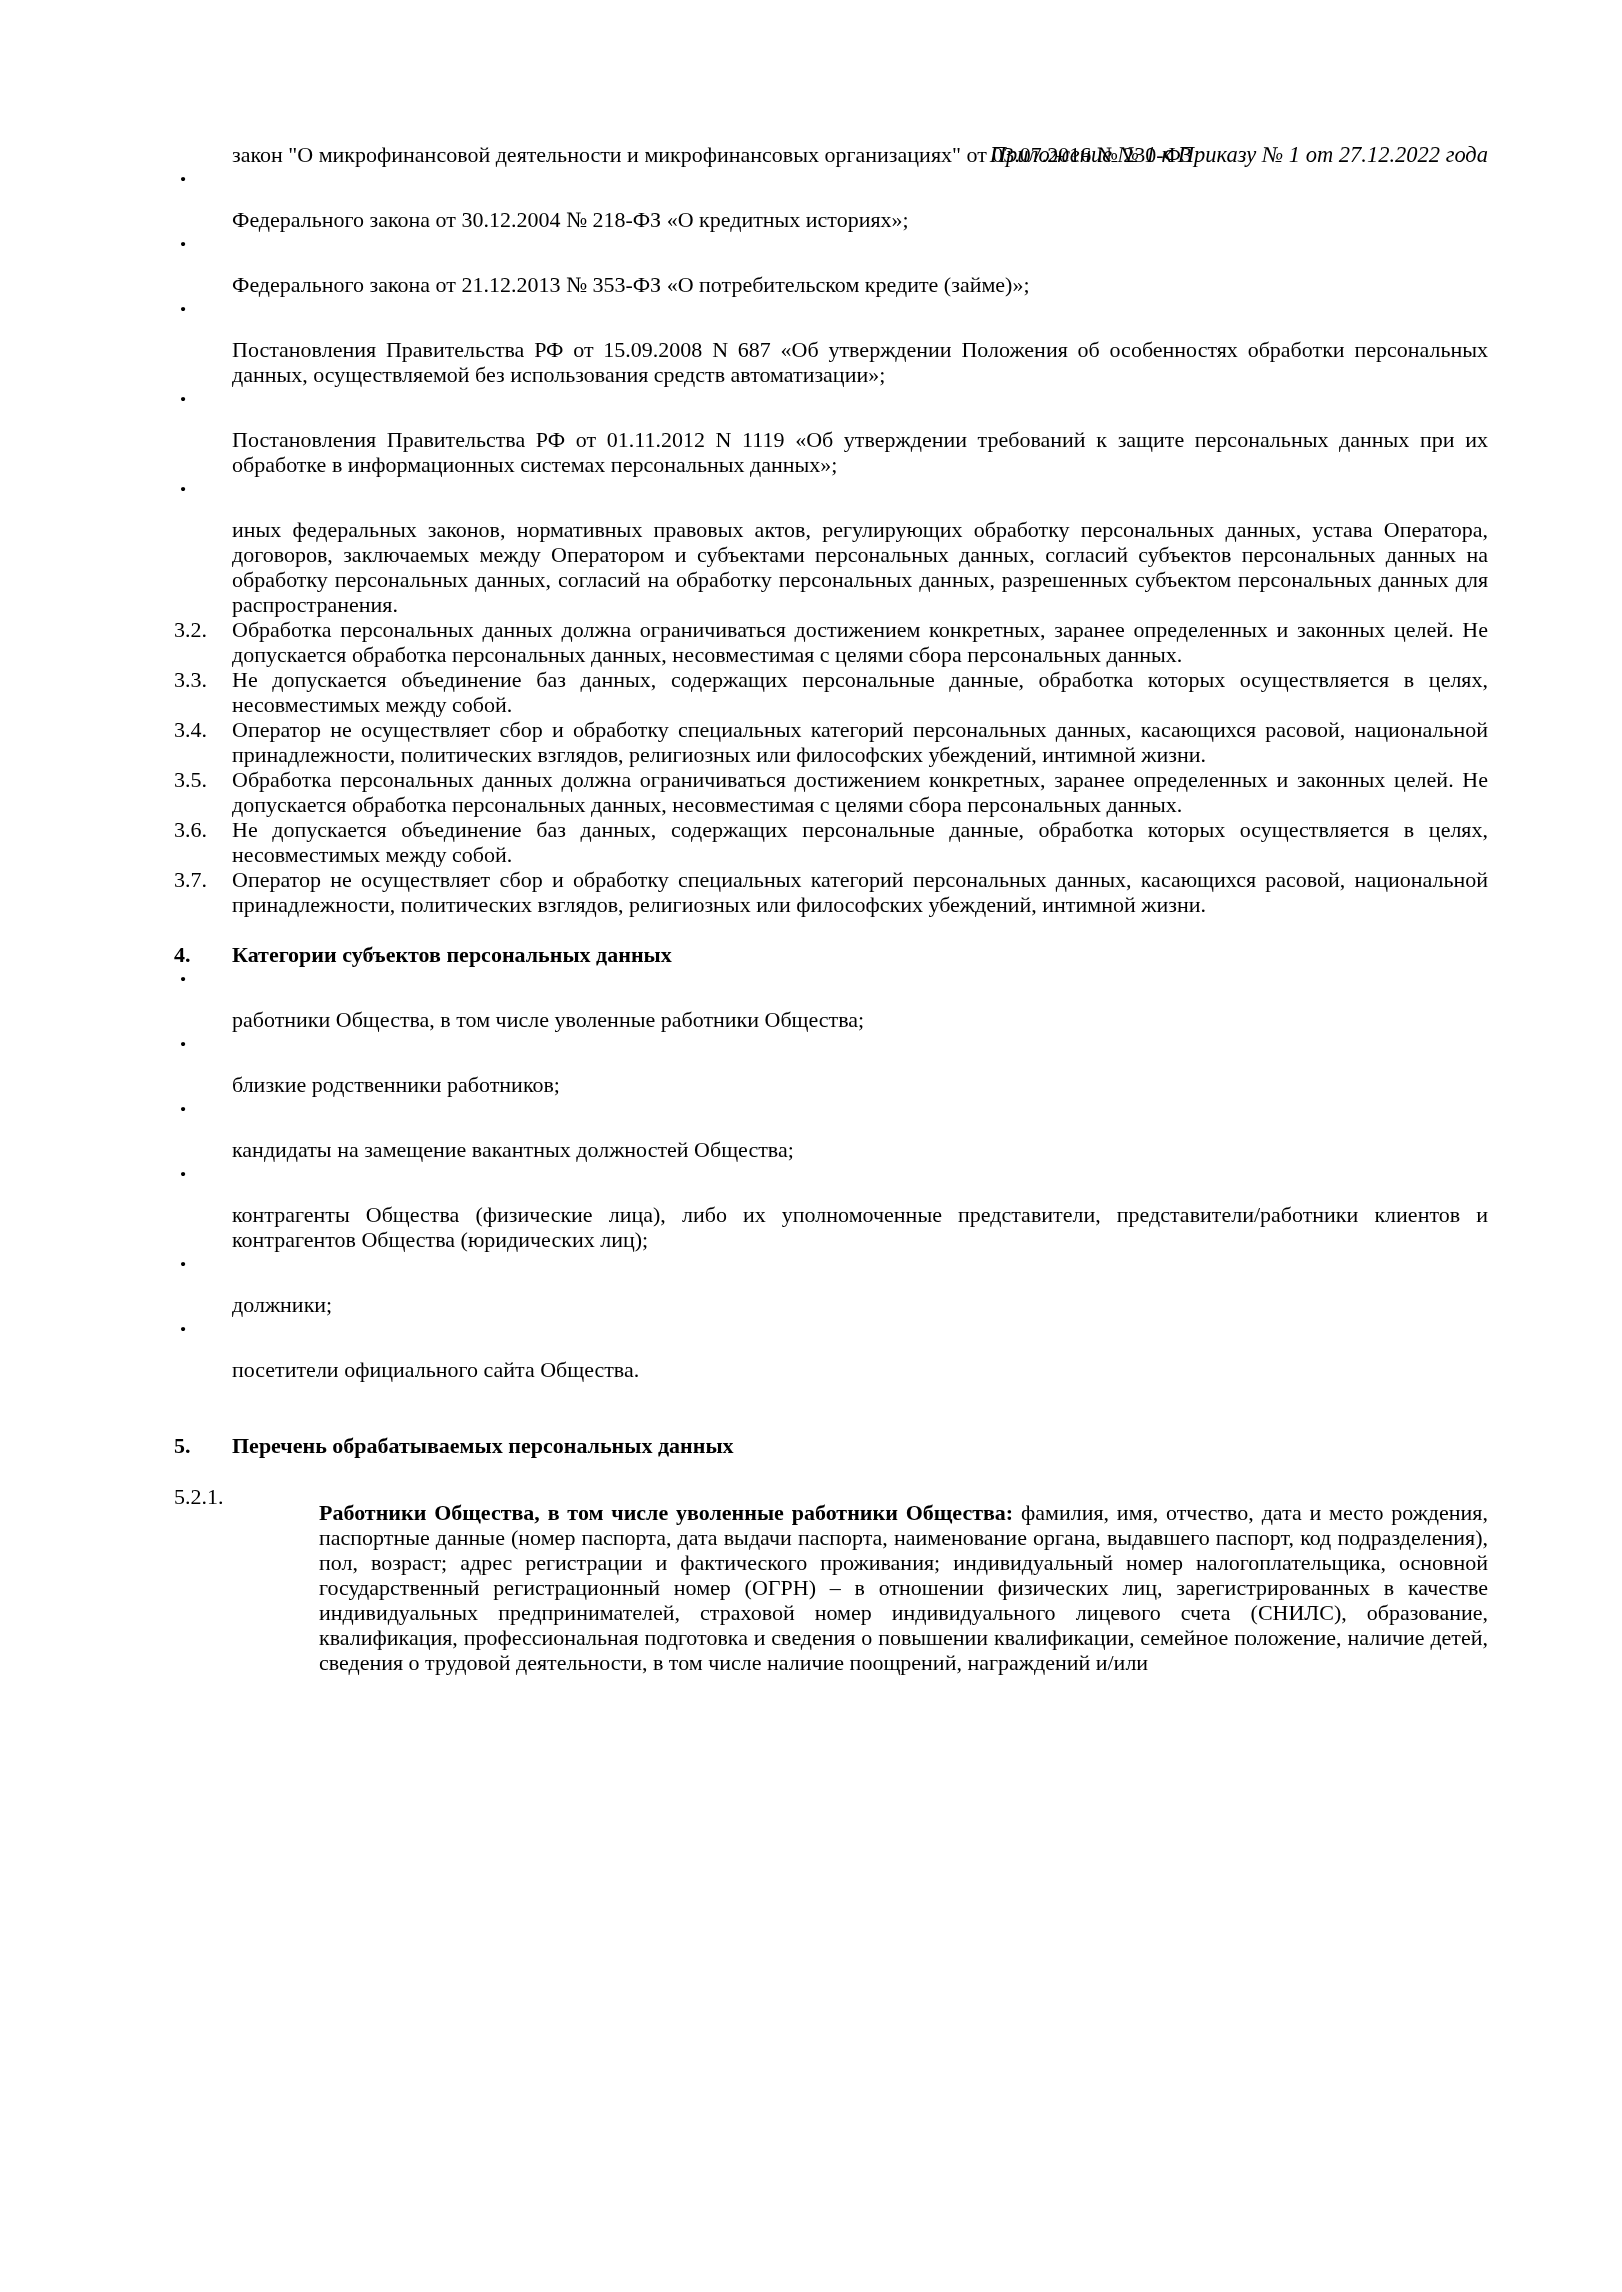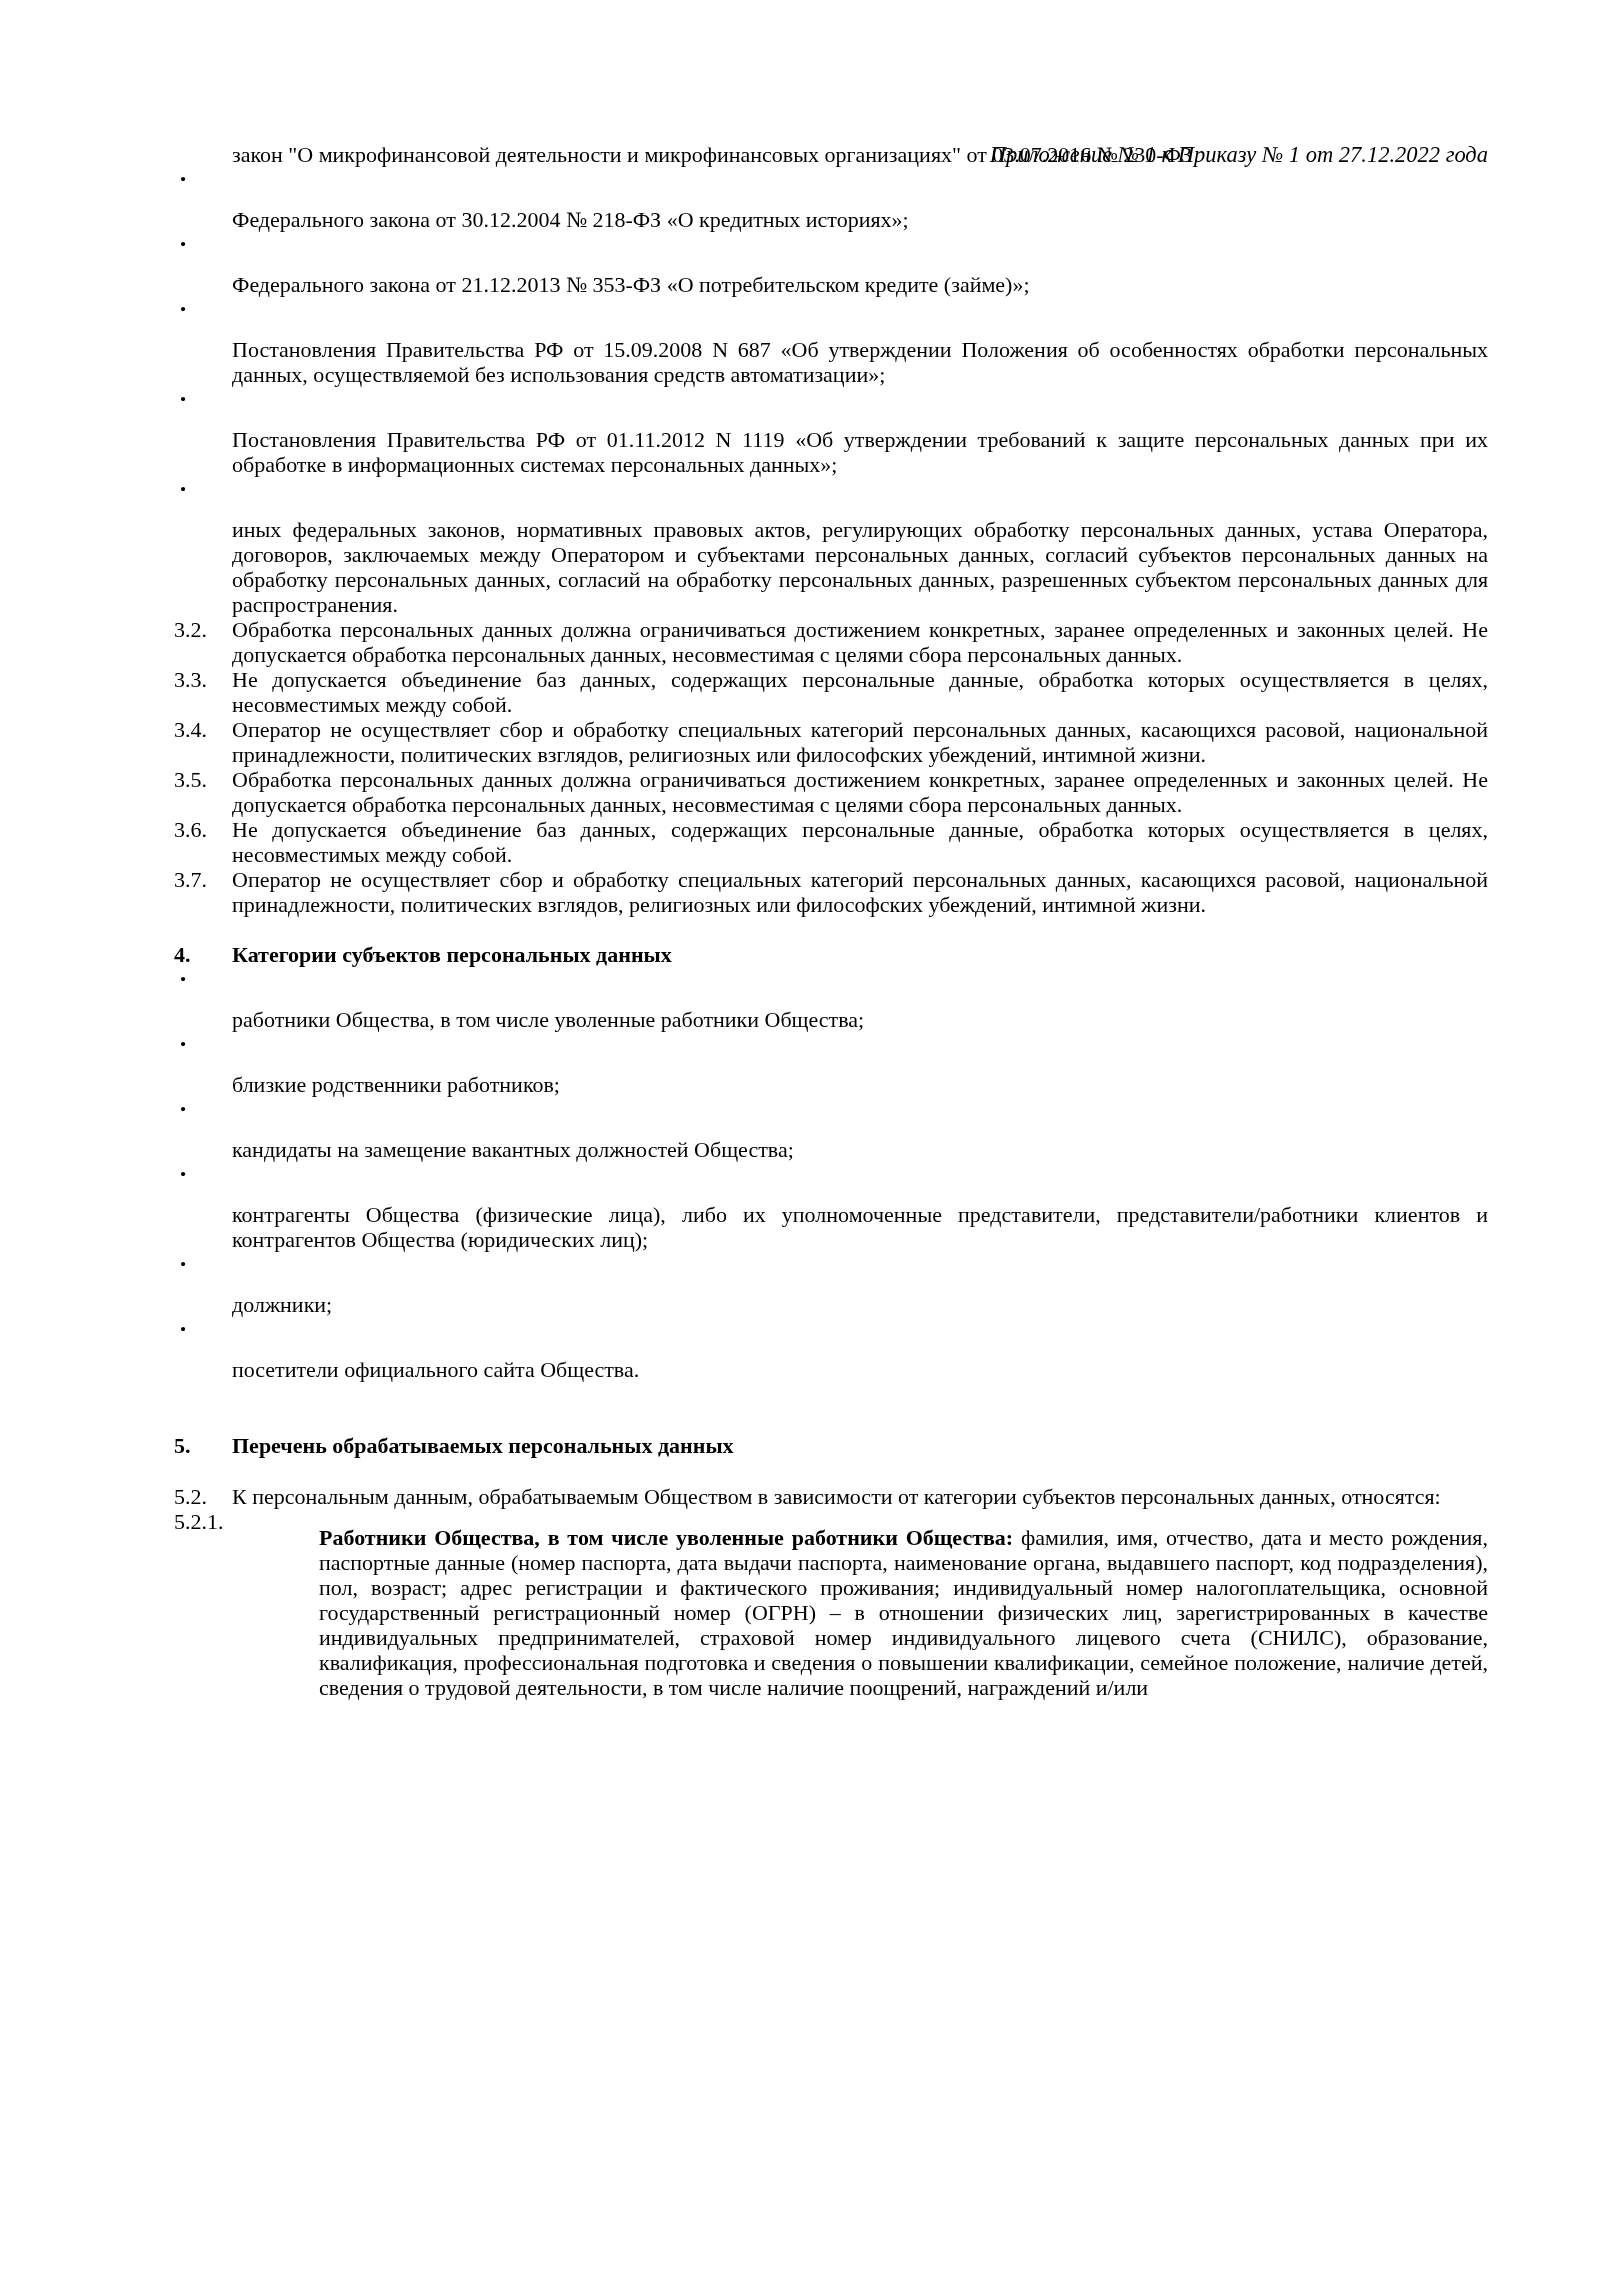--- a/index.html
+++ b/index.html
@@ -127,24 +127,20 @@
     <div class="gap2"></div>
 
     <div class="head">
         <span class="n">5.</span>
         <span>Перечень обрабатываемых персональных данных</span>
       </div>
 
     <div class="gap3"></div>
 
     <div>
-      <div class="num">
-          <span class="n">5.2.</span>
-          <span class="txt">К персональным данным, обрабатываемым Обществом в зависимости от категории субъектов персональных данных, относятся:</span>
-        </div>
       <div class="num sub">
         <span class="n">5.2.1.</span>
         <span class="txt"><b>Работники Общества, в том числе уволенные работники Общества:</b><span> фамилия, имя, отчество, дата и место рождения, паспортные данные (номер паспорта, дата выдачи паспорта, наименование органа, выдавшего паспорт, код подразделения), пол, возраст; адрес регистрации и фактического проживания; индивидуальный номер налогоплательщика, основной государственный регистрационный номер (ОГРН) – в отношении физических лиц, зарегистрированных в качестве индивидуальных предпринимателей, страховой номер индивидуального лицевого счета (СНИЛС), образование, квалификация, профессиональная подготовка и сведения о повышении квалификации, семейное положение, наличие детей, сведения о трудовой деятельности, в том числе наличие поощрений, награждений и/или</span></span>
       </div>
     </div>
   </div>
 </div>
 
 
 </body></html>

